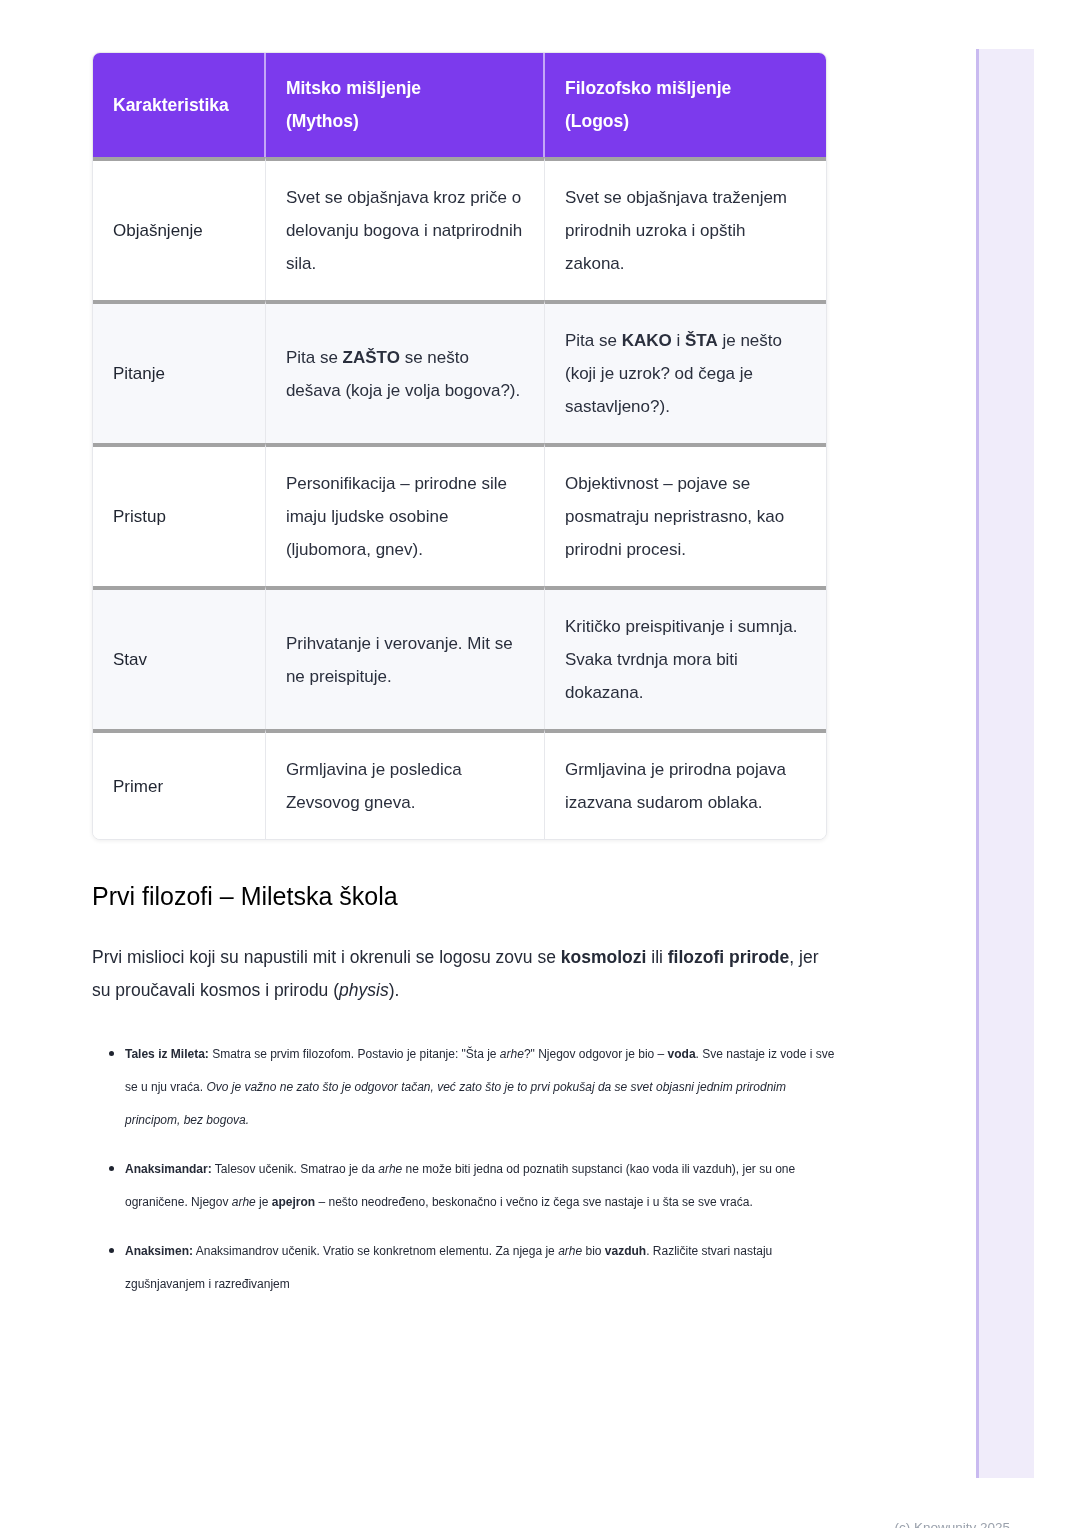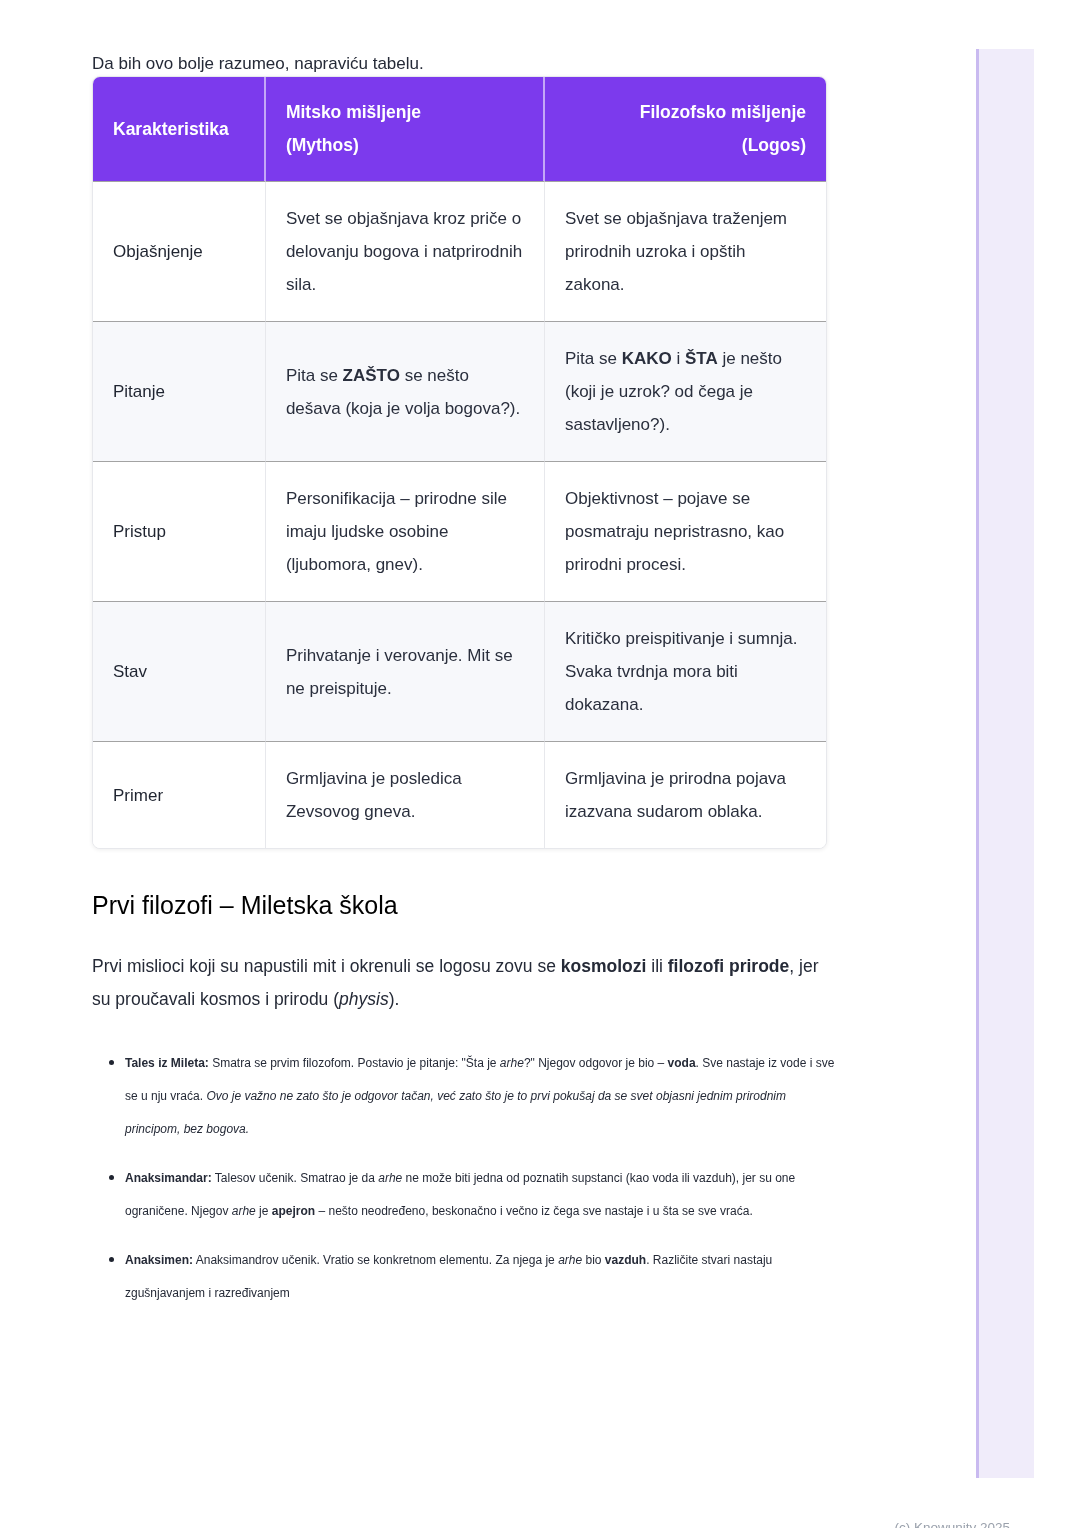--- a/index.html
+++ b/index.html
@@ -40,31 +40,31 @@
     background:#7c3aed;
     color:#ffffff;
     font-weight:700;
     font-size:17.5px;
     text-align:left;
     padding:19px 20px;
     line-height:33px;
     vertical-align:middle;
     border-right:2px solid rgba(255,255,255,0.55);
   }
-  thead th:last-child { border-right:none;text-align:right; }
+  thead th:last-child { border-right:none; }
   .hline { display:block; }
   .hline:empty { display:none; }
   tbody td {
     padding:20px;
     line-height:33px;
     font-size:17px;
     vertical-align:middle;
     background:#ffffff;
     border-right:1px solid #e7e8ec;
-    border-top:1px solid #a3a3a3;
+    border-top:4px solid #a3a3a3;
     color:#2a2f3d;
   }
   tbody td:last-child { border-right:none; }
   tbody tr:nth-child(even) td { background:#f7f8fb; }
   td.label { font-weight:400; color:#1f2430; }
   .section-heading {
     margin:38px 0 0 0;
     font-size:25px;
     line-height:36px;
     font-weight:400;
@@ -108,21 +108,20 @@
   i, .seg-i { font-style:italic; }
 </style>
 </head>
 <body>
 
 <div class="side-bar"></div>
 <div class="footer-credit">(c) Knowunity 2025</div>
 
 <div class="content">
 
-  <p class="intro">Da bih ovo bolje razumeo, napraviću tabelu.</p>
 
   <div class="table-wrap">
     <table>
       <colgroup>
         <col style="width:173px">
         <col style="width:280px">
         <col style="width:282px">
       </colgroup>
       <thead>
         <tr>

